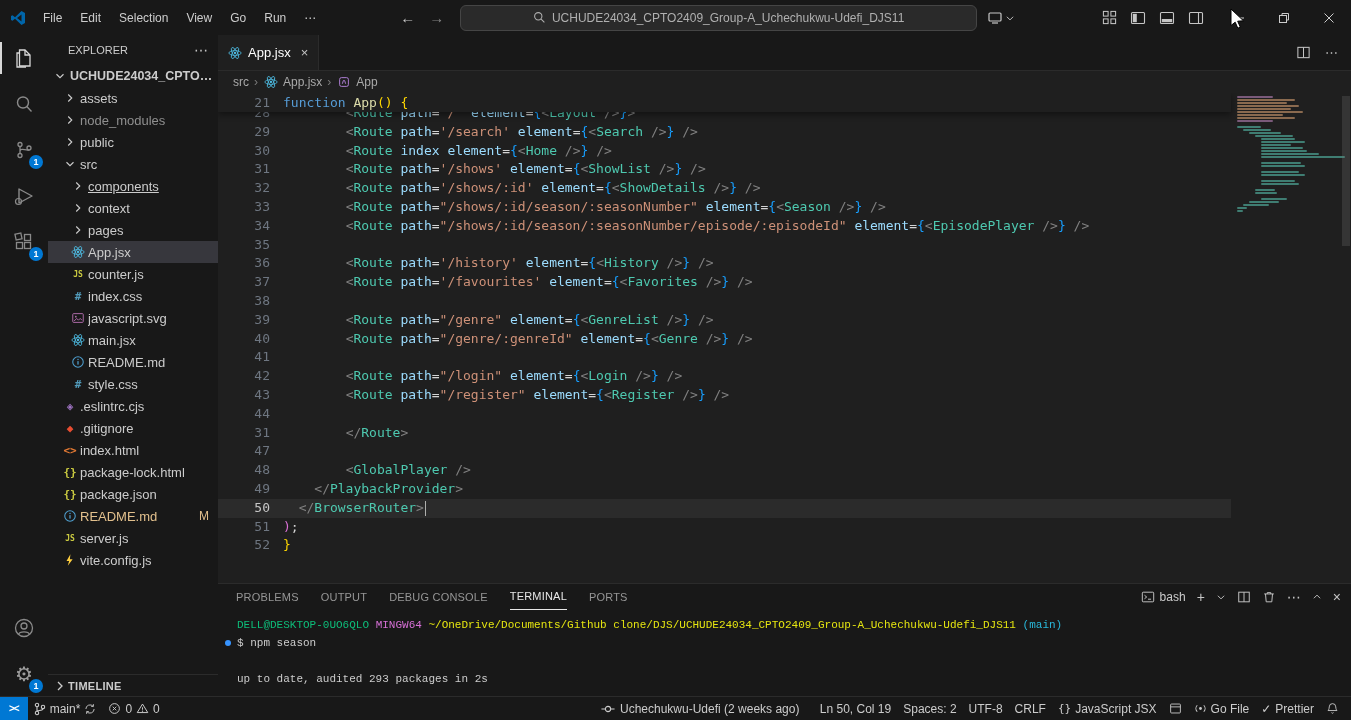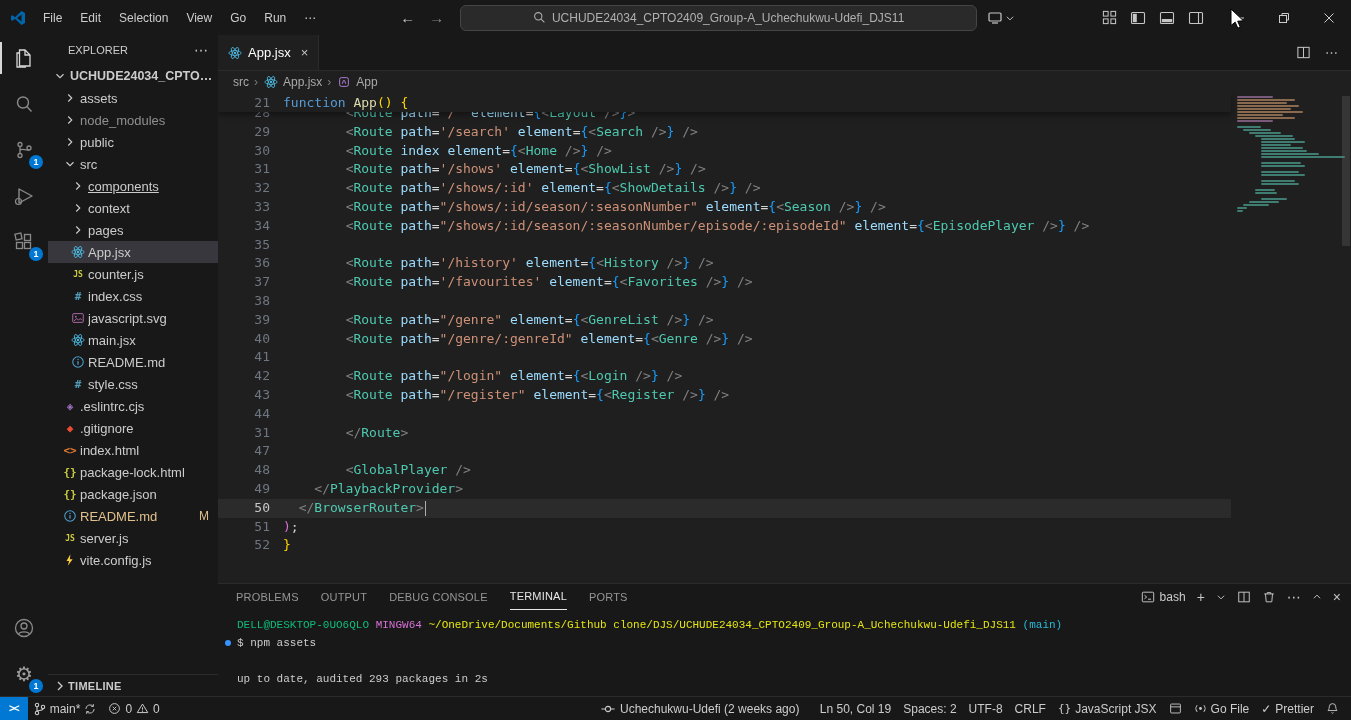--- a/index.html
+++ b/index.html
@@ -677,21 +677,21 @@
         <span class="glyph-btn">⋯</span>
         <span>
             <svg width="10" height="10" viewBox="0 0 16 16">
               <path d="M3 10l5-5 5 5" fill="none" stroke="#c5c5c5" stroke-width="1.5"></path>
             </svg>
           </span>
         <span class="glyph-btn">×</span>
       </div>
       <div class="terminal">
           <div class="term-line"><span class="tg">DELL@DESKTOP-0UO6QLO</span><span class="tw"> </span><span class="tm">MINGW64</span><span class="tw"> </span><span class="ty">~/OneDrive/Documents/Github clone/DJS/UCHUDE24034_CPTO2409_Group-A_Uchechukwu-Udefi_DJS11</span><span class="tw"> </span><span class="tc">(main)</span></div>
-          <div class="term-line"><span class="term-dot"></span><span class="tw">$ npm assets</span></div>
+          <div class="term-line"><span class="term-dot"></span><span class="tw">$ npm season</span></div>
           <div class="term-line"> </div>
           <div class="term-line"><span class="tw">up to date, audited 293 packages in 2s</span></div>
         </div>
     </div>
   </div>
 
   <div class="statusbar">
     <div class="sb-item sb-remote">
       <span style="font-weight:700;font-size:10px;letter-spacing:-1px">&gt;&lt;</span>
     </div>

